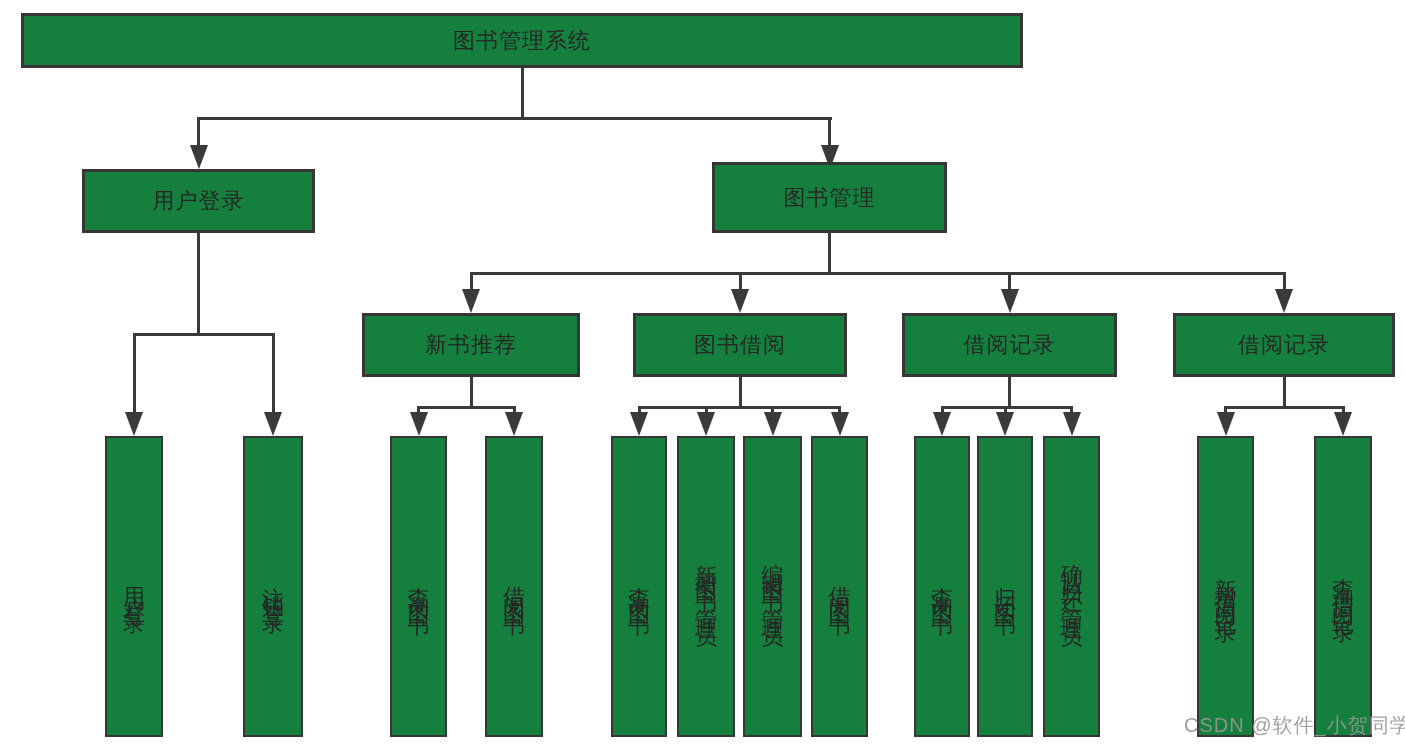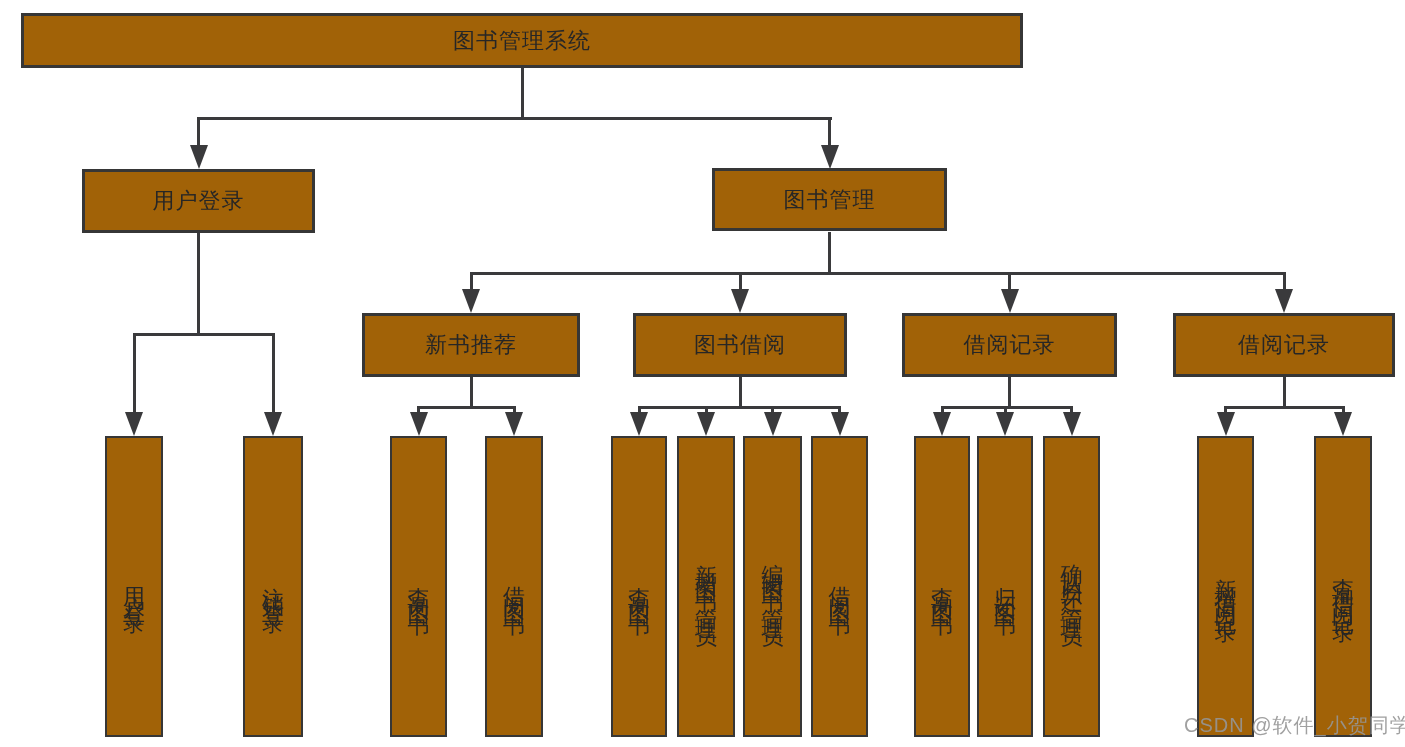--- a/index.html
+++ b/index.html
@@ -8,21 +8,21 @@
     position: relative;
     width: 1405px;
     height: 747px;
     background: #ffffff;
     overflow: hidden;
     color: #262626;
   }
   .box {
     position: absolute;
     box-sizing: border-box;
-    background: #a16207;
+    background: #15803d;
     border: 3px solid #363636;
     display: flex;
     align-items: center;
     justify-content: center;
     font-size: 22px;
     color: #262626;
     letter-spacing: 1px;
     z-index: 2;
   }
   .vbox {
@@ -73,21 +73,21 @@
   <div class="line" style="left:520.5px; top:68px; width:3px; height:52px;"></div>
   <div class="line" style="left:197px; top:117px; width:635px; height:3px;"></div>
   <div class="line" style="left:197px; top:117px; width:3px; height:32px;"></div>
   <div class="arrow" style="left:189.5px; top:145px;"></div>
   <div class="line" style="left:828px; top:117px; width:3px; height:32px;"></div>
   <div class="arrow" style="left:820.5px; top:145px;"></div>
 
   <div class="box" style="left:82px; top:169px; width:233px; height:64px;">
     <span>用户登录</span>
   </div>
-  <div class="box" style="left:712px; top:168px; width:235px; height:63px;text-align:right;">
+  <div class="box" style="left:712px; top:162px; width:235px; height:71px;text-align:right;">
     <span>图书管理</span>
   </div>
 
   <div class="line" style="left:197px; top:233px; width:3px; height:103px;"></div>
   <div class="line" style="left:132.5px; top:333px; width:142px; height:3px;"></div>
   <div class="line" style="left:132.5px; top:333px; width:3px; height:82px;"></div>
   <div class="arrow" style="left:125px; top:412px;"></div>
   <div class="line" style="left:271.5px; top:333px; width:3px; height:82px;"></div>
   <div class="arrow" style="left:264px; top:412px;"></div>
 

